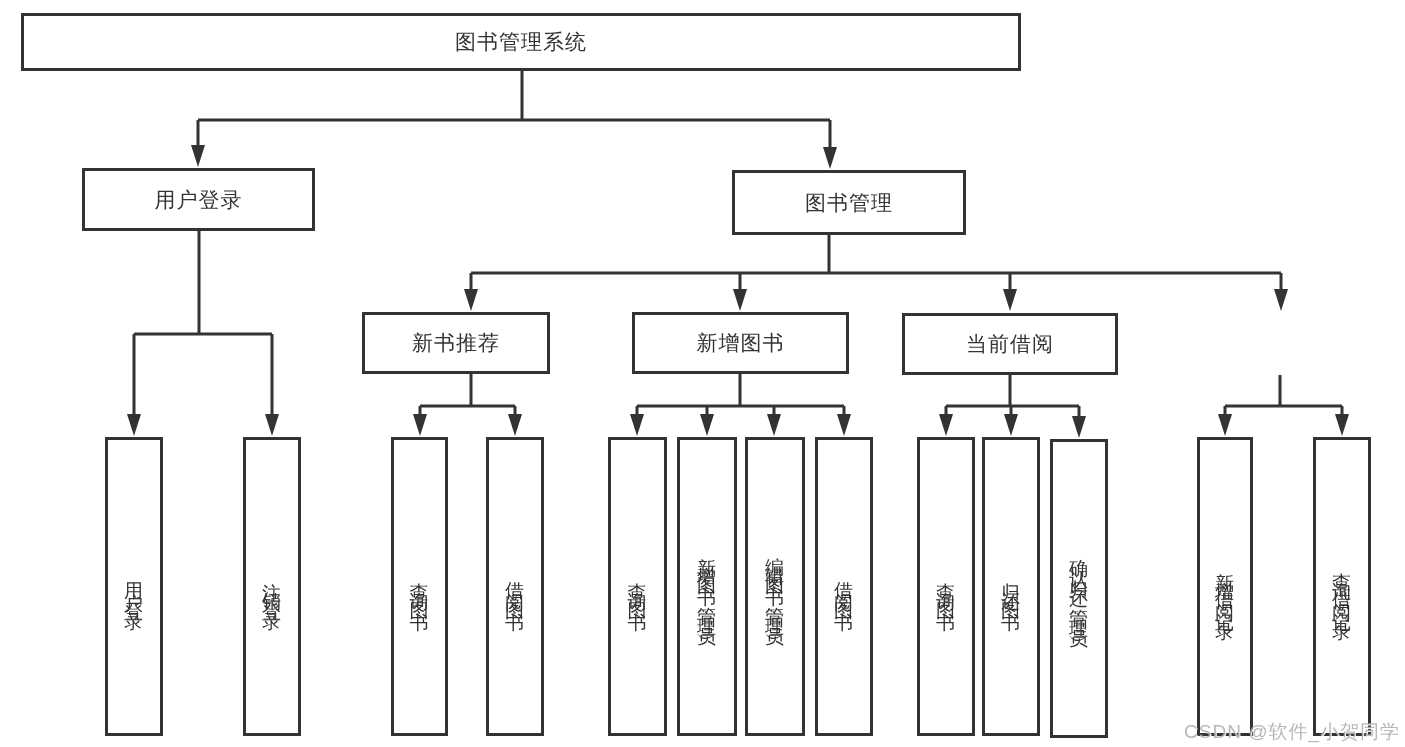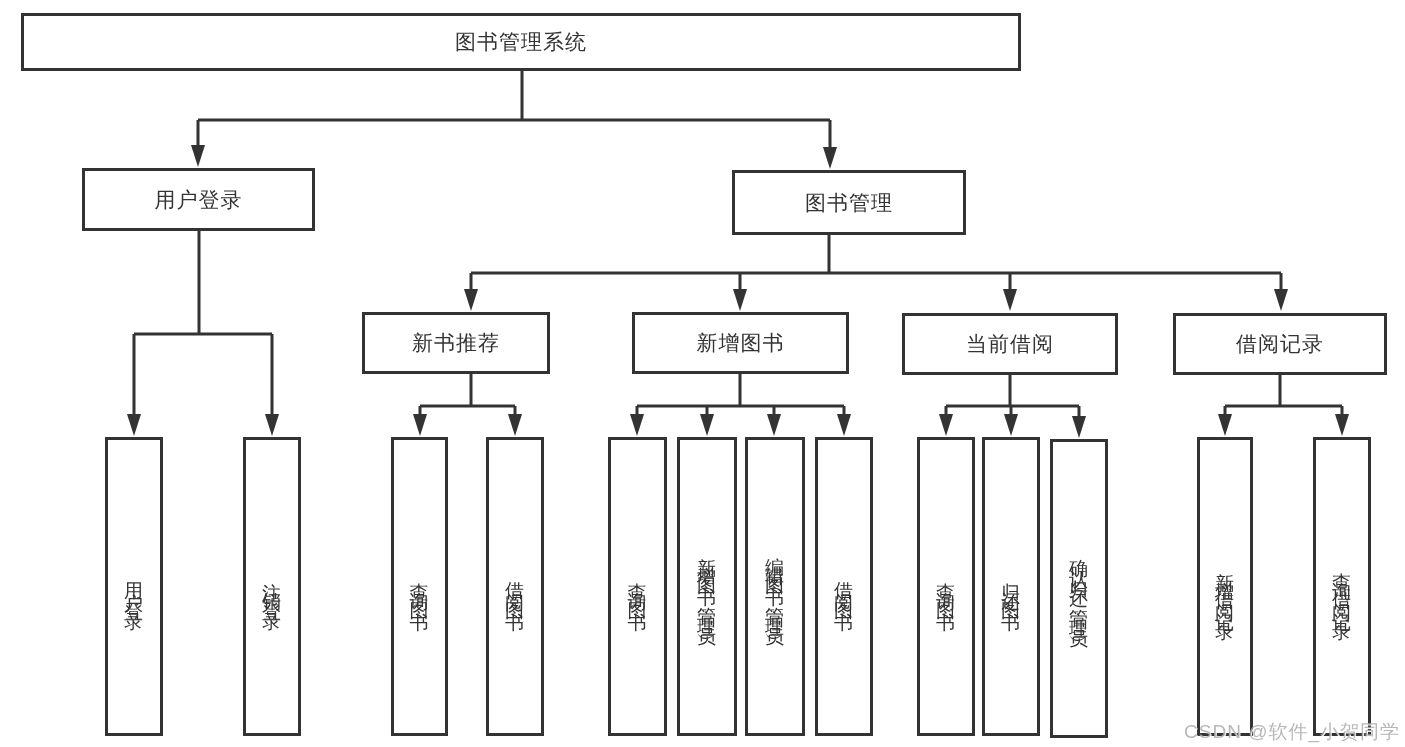--- a/index.html
+++ b/index.html
@@ -112,21 +112,20 @@
   </svg>
 
   <div class="hnode" style="left:21px; top:13px; width:1000px; height:58px;">图书管理系统</div>
 
   <div class="hnode" style="left:82px; top:168px; width:233px; height:63px;">用户登录</div>
   <div class="hnode" style="left:712px; top:170px; width:234px; height:65px;margin-left:20px;">图书管理</div>
 
   <div class="hnode" style="left:362px; top:312px; width:188px; height:62px;">新书推荐</div>
   <div class="hnode" style="left:632px; top:312px; width:217px; height:62px;">新增图书</div>
   <div class="hnode" style="left:902px; top:313px; width:216px; height:62px;">当前借阅</div>
-  <div class="hnode" style="left:1173px; top:313px; width:214px; height:62px;">借阅记录</div>
 
   <div class="vnode" style="left:105px; width:58px;">
     <span>用户登录</span>
   </div>
   <div class="vnode" style="left:243px; width:58px;">
     <span>注销登录</span>
   </div>
 
   <div class="vnode" style="left:391px; width:57px;">
     <span>查询图书</span>

